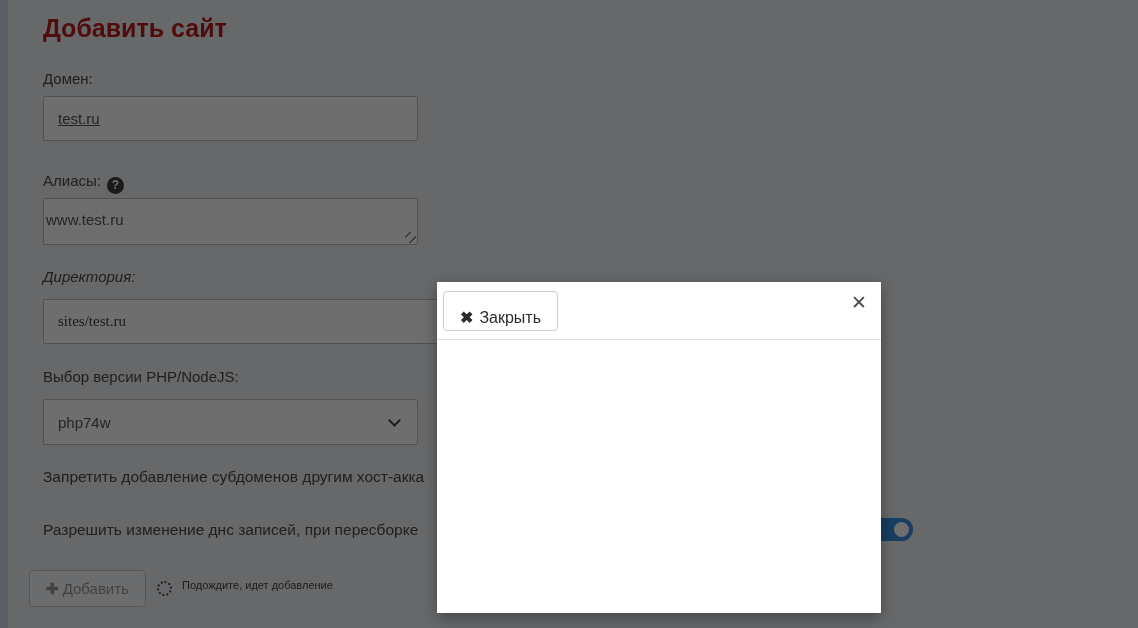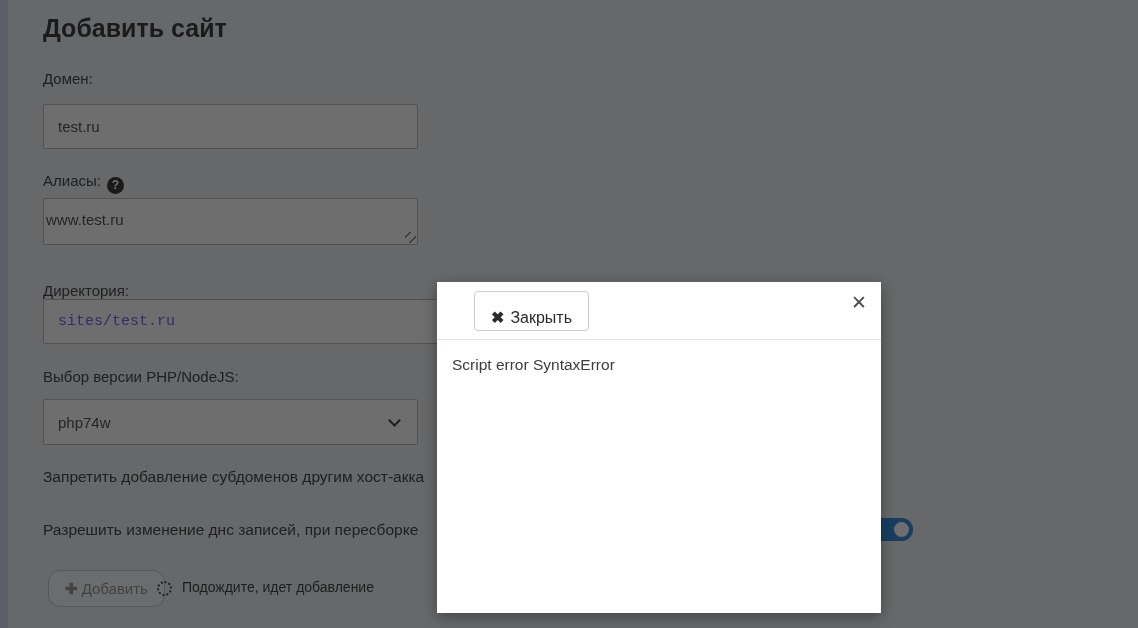--- a/index.html
+++ b/index.html
@@ -1,91 +1,91 @@
 <!DOCTYPE html>
 <html><head>
 <meta charset="utf-8">
 <style>
   * { margin:0; padding:0; box-sizing:border-box; }
   html,body { width:1138px; height:628px; }
   body { font-family:"Liberation Sans", sans-serif; }
   .screen { position:relative; width:1138px; height:628px; background:#ecf0f5; overflow:hidden; }
   .left-strip { position:absolute; left:0; top:0; width:8px; height:628px; background:#d6dcec; }
 
-  .page-title { position:absolute; left:43px; top:14px; font-size:25px; font-weight:bold; color:#404040; }
+  .page-title { position:absolute; left:43px; top:14px; font-size:25px; font-weight:bold; color:#b91c1c; }
 
   .field-label { position:absolute; left:43px; font-size:15px; color:#4a4a4a; }
   .help-icon { display:inline-block; width:17px; height:17px; margin-left:6px; border-radius:50%;
                background:#3c3c3c; color:#ffffff; font-size:12px; font-weight:bold; text-align:center;
                line-height:17px; vertical-align:-3px; }
 
   .txt-input, .txt-area, .select-box, .input-group {
       position:absolute; left:43px; background:#ffffff; border:1px solid #bfbfbf; border-radius:2px;
       font-size:15px; color:#555555; font-family:"Liberation Sans", sans-serif; }
   .txt-input { width:375px; height:45px; padding:0 14px; }
   .txt-area  { width:375px; height:47px; padding:11px 2px; resize:none; overflow:hidden; line-height:20px; }
   .resize-grip { position:absolute; right:1px; bottom:1px; width:11px; height:11px;
       background:repeating-linear-gradient(135deg, transparent 0 3px, #8a8a8a 3px 4.5px, transparent 4.5px 7px); }
 
   .input-group { width:560px; height:45px; display:flex; overflow:hidden; }
   .ig-prefix { background:#e7e7e7; border-right:1px solid #bfbfbf; padding:0 14px; display:flex; align-items:center;
                color:#555555; white-space:nowrap; }
-  .ig-input  { border:none; outline:none; flex:1; padding:0 14px; font-size:15px; color:#8b5cf6;
-               font-family:Liberation Mono, monospace; background:#ffffff; }
+  .ig-input  { border:none; outline:none; flex:1; padding:0 14px; font-size:15px; color:#404040;
+               font-family:Liberation Serif, serif; background:#ffffff; }
 
   .select-box { width:375px; height:46px; display:flex; align-items:center; padding:0 14px; cursor:pointer; }
   .chevron-down { position:absolute; right:18px; top:16px; width:9px; height:9px;
       border-right:2.5px solid #444444; border-bottom:2.5px solid #444444; transform:rotate(45deg); }
 
   .toggle-label { position:absolute; left:43px; font-size:15.5px; color:#4a4a4a; white-space:nowrap; }
   .toggle { position:absolute; left:869px; top:518px; width:44px; height:23px; border-radius:12px;
             background:#3a8fe0; cursor:pointer; }
   .toggle-knob { position:absolute; right:1px; top:1px; width:21px; height:21px; border-radius:50%;
                  background:#ffffff; border:3px solid #3a8fe0; }
 
-  .submit-btn { position:absolute; left:48px; top:570px; width:117px; height:37px;
-      background:rgba(255,255,255,0.65); border:1px solid #c8c8c8; border-radius:12px;
+  .submit-btn { position:absolute; left:29px; top:570px; width:117px; height:37px;
+      background:rgba(255,255,255,0.65); border:1px solid #c8c8c8; border-radius:4px;
       font-size:15px; color:#9a9a9a; font-family:"Liberation Sans", sans-serif; cursor:not-allowed; }
   .submit-btn .plus { font-weight:bold; margin-right:4px; }
   .spinner { position:absolute; left:157px; top:581px; width:15px; height:15px; border-radius:50%;
              border:2.5px dotted #4d4d4d; }
-  .progress-text { position:absolute; left:182px; top:579px; font-size:14px; color:#474747; }
+  .progress-text { position:absolute; left:182px; top:579px; font-size:11px; color:#474747; }
 
   .backdrop { position:absolute; inset:0; background:rgba(0,0,0,0.57); z-index:10; }
 
   .modal { position:absolute; left:437px; top:282px; width:444px; height:331px; background:#ffffff;
            z-index:20; box-shadow:0 4px 14px rgba(0,0,0,0.35); }
   .modal-header { position:relative; height:58px; border-bottom:1px solid #e2e2e2; }
   .modal-close-btn { position:absolute; left:6px; top:9px; height:40px; padding:16px 16px;
       background:#ffffff; border:1px solid #cccccc; border-radius:4px; font-size:16px; color:#2b2b2b;
-      font-family:"Liberation Sans", sans-serif; cursor:pointer;margin-left:31px; }
+      font-family:"Liberation Sans", sans-serif; cursor:pointer; }
   .modal-close-btn .x-glyph { font-weight:bold; margin-right:6px; }
   .modal-corner-close { position:absolute; right:14px; top:11px; font-size:19px; color:#4d4d4d;
       cursor:pointer; line-height:1; background:none; border:none; font-family:"Liberation Sans", sans-serif; }
   .modal-body { padding:16px 15px; font-size:15.5px; color:#3c3c3c; }
 </style>
 </head>
 <body>
 
 <div class="screen">
 
   <div class="left-strip"></div>
 
   <h1 class="page-title">Добавить сайт</h1>
 
   <label class="field-label" style="top:70px;">Домен:</label>
-  <input class="txt-input" style="top: 104px;" value="test.ru">
+  <input class="txt-input" style="top: 96px; text-decoration: underline;" value="test.ru">
 
   <label class="field-label" style="top:172px;">
     <span>Алиасы:</span><span class="help-icon">?</span>
   </label>
   <textarea class="txt-area" style="top: 198px;">www.test.ru</textarea>
   <span class="resize-grip" style="position:absolute; left:405px; top:232px;"></span>
 
-  <label class="field-label" style="top:282px;">Директория:</label>
+  <label class="field-label" style="top:268px;font-style:italic;">Директория:</label>
   <div class="input-group" style="top:299px;">
     <input class="ig-input" value="sites/test.ru" style="">
   </div>
 
   <label class="field-label" style="top:368px;">Выбор версии PHP/NodeJS:</label>
   <div class="select-box" style="top:399px;text-align:center;">
     <span>php74w</span>
     <span class="chevron-down"></span>
   </div>
 
@@ -103,16 +103,15 @@
 
   <div class="backdrop"></div>
 
   <div class="modal">
     <div class="modal-header">
       <button class="modal-close-btn">
         <span class="x-glyph">✖</span><span>Закрыть</span>
       </button>
       <button class="modal-corner-close">✕</button>
     </div>
-    <div class="modal-body">Script error SyntaxError</div>
   </div>
 
 </div>
 
 </body></html>

